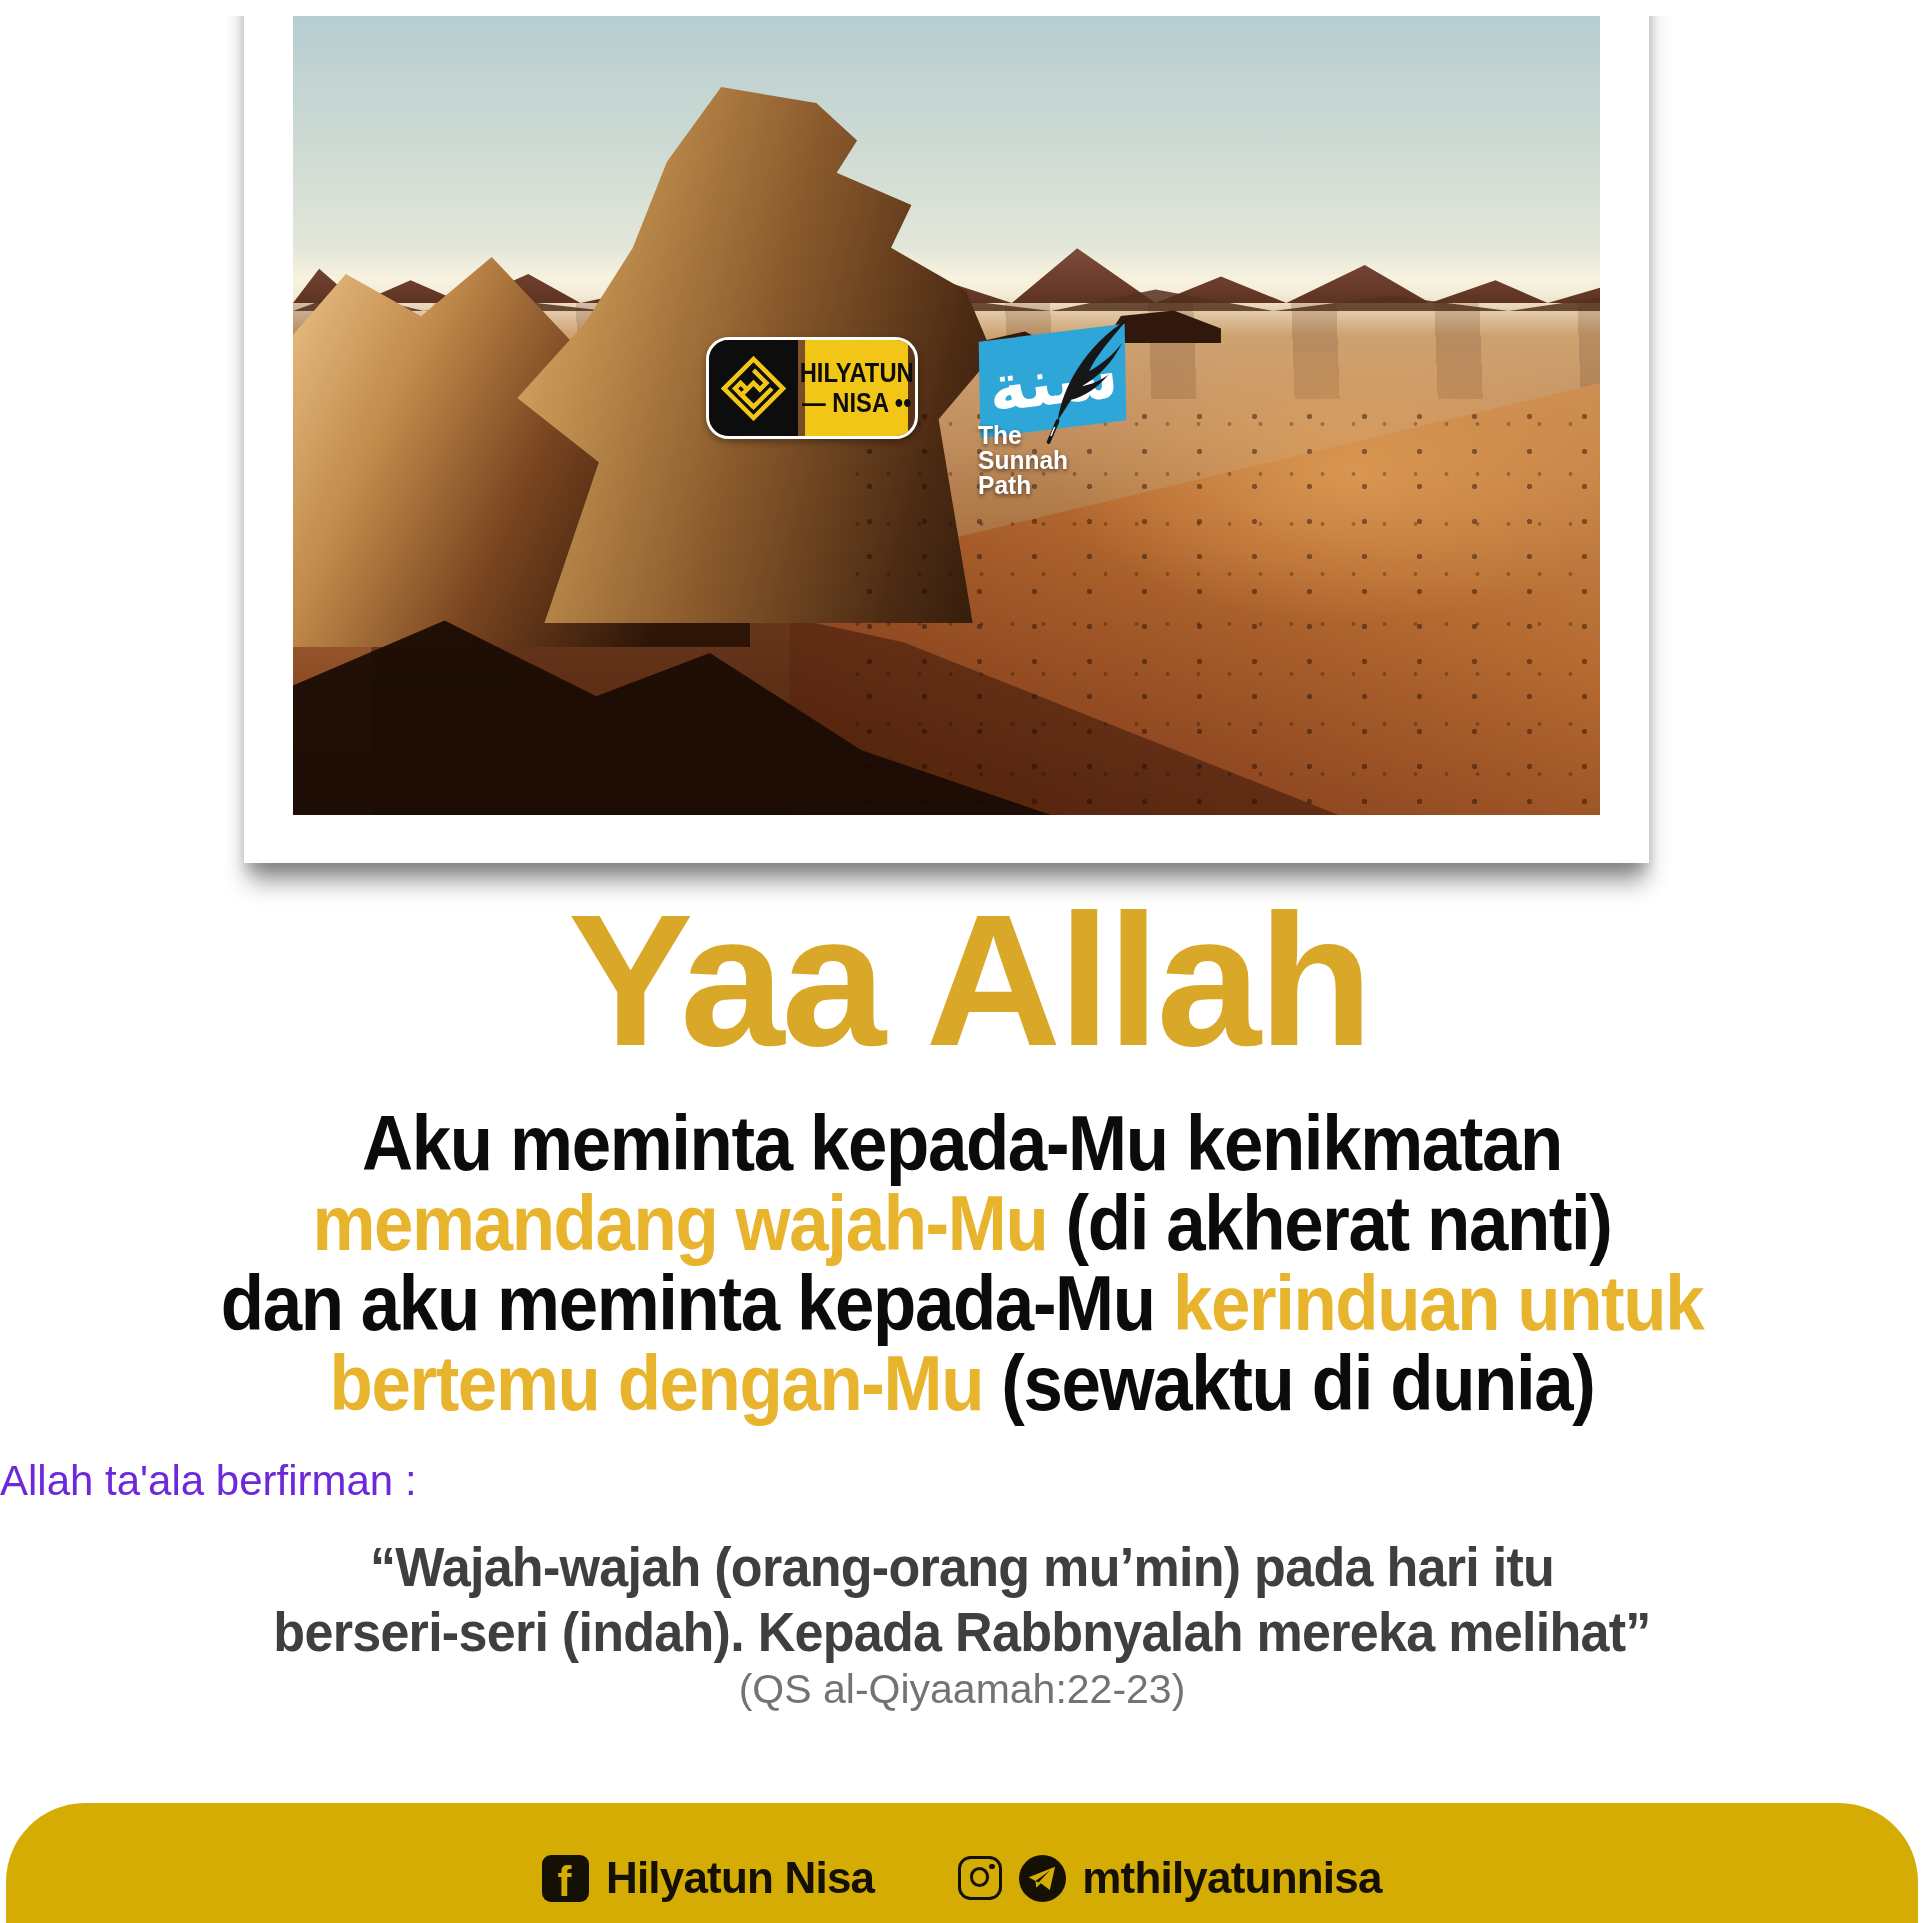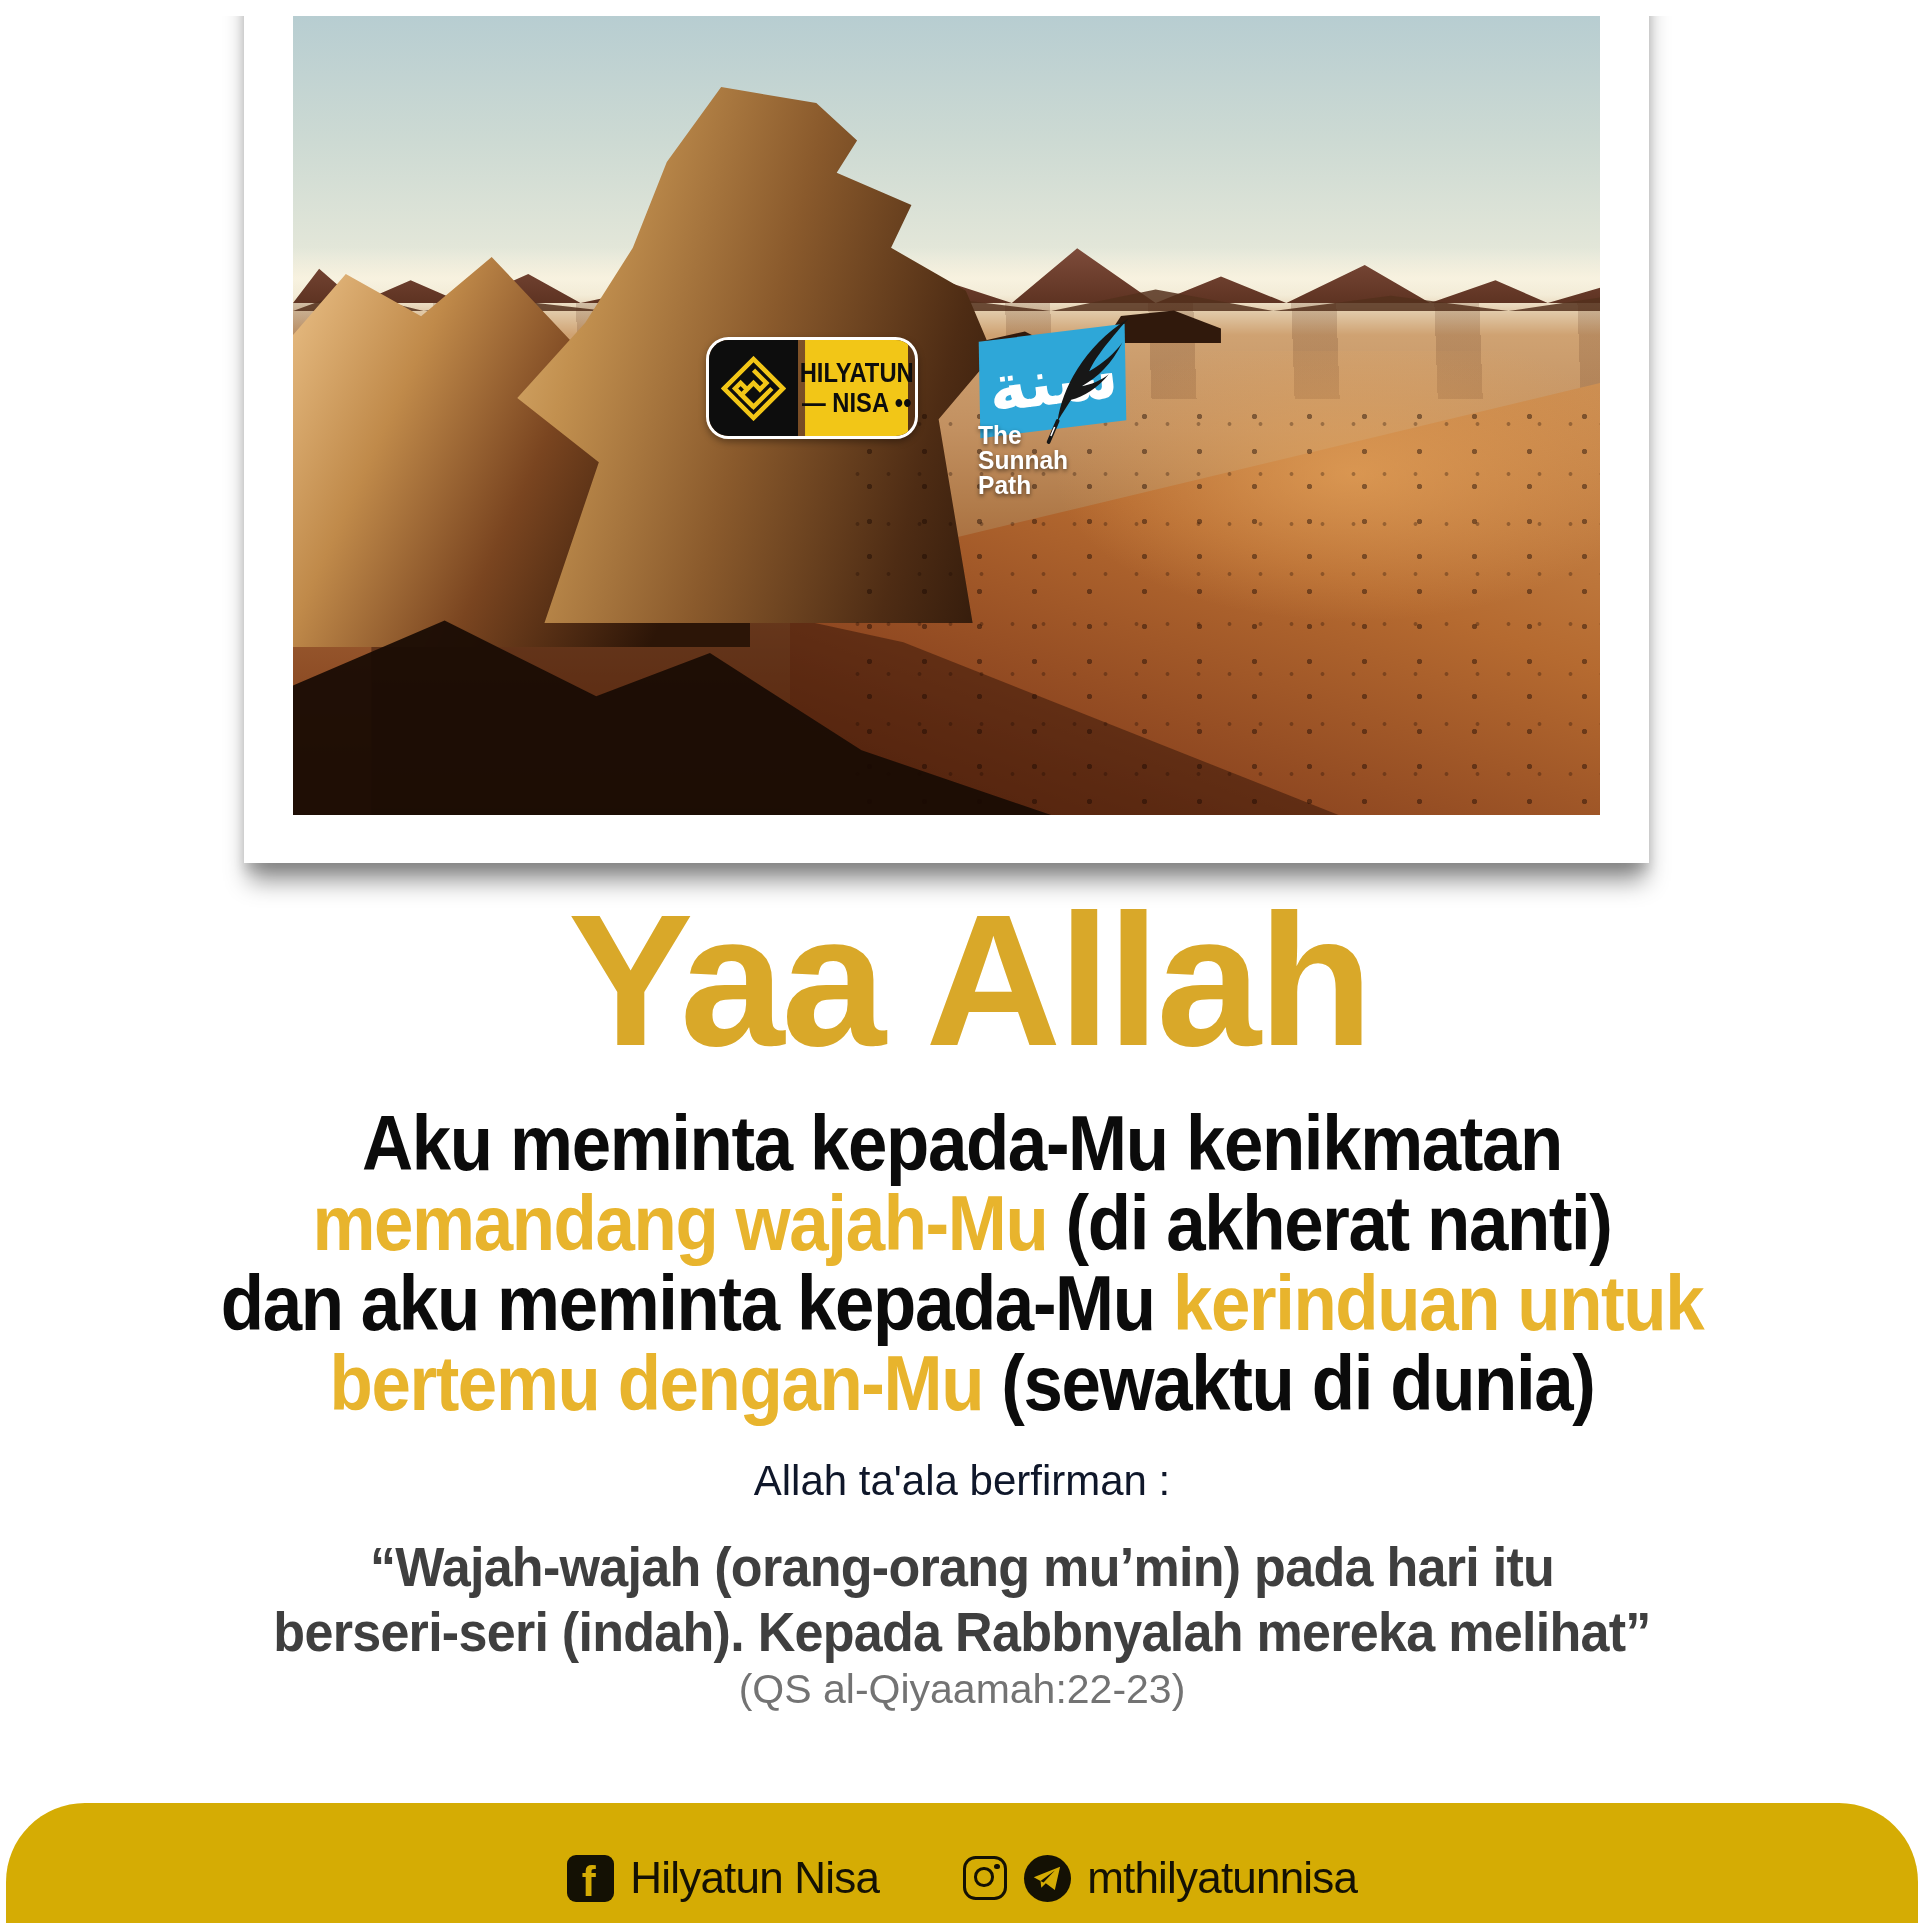--- a/index.html
+++ b/index.html
@@ -82,37 +82,37 @@
   
   .dua{
     position:absolute;left:0;top:1087px;width:100%;text-align:center;
     font-size:77px;line-height:1.04;font-weight:700;letter-spacing:-1.5px;color:#0b0b0b;
     transform:scaleX(.92);transform-origin:center;
   }
   .dua .hl{color:#e8b42d;}
   .dua div{white-space:nowrap;}
 
   
-  .verse-intro{position:absolute;left:0;top:1441px;width:100%;text-align:center;
-    font-size:42px;font-weight:400;color:#0f172a;letter-spacing:0;}
+  .verse-intro{position:absolute;left:0;top:1441px;width:100%;
+    font-size:42px;font-weight:400;color:#6d28d9;letter-spacing:0;}
   .verse-quote{position:absolute;left:0;top:1519px;width:100%;text-align:center;
     font-size:56px;line-height:1.16;font-weight:700;letter-spacing:-0.8px;color:#3f3f3f;
     transform:scaleX(.93);transform-origin:center;}
   .verse-quote div{white-space:nowrap;}
   .verse-ref{position:absolute;left:0;top:1650px;width:100%;text-align:center;
     font-size:41px;font-weight:400;color:#737373;}
 
   
   .footer-bar{
     position:absolute;left:6px;right:6px;top:1787px;height:150px;
     background:#d5ac04;border-radius:79px 79px 0 0;
     display:flex;align-items:center;justify-content:center;gap:84px;
   }
   .social{display:flex;align-items:center;gap:16.5px;color:#141104;font-size:44px;font-weight:400;}
-  .social .label{white-space:nowrap;letter-spacing:-0.8px;}
+  .social .label{white-space:nowrap;letter-spacing:-0.8px;font-weight:bold;}
   .fb-icon{width:47px;height:47px;background:#141104;border-radius:9px;position:relative;overflow:hidden;}
   .fb-icon span{position:absolute;left:15px;top:3px;color:#d5ac04;font-size:42px;font-weight:700;}
   .yt-logo{display:flex;align-items:center;gap:3px;}
   .yt-you{font-size:25.6px;font-weight:700;letter-spacing:-1.5px;transform:scaleX(.82);color:#141104;}
   .yt-tube{background:#141104;color:#d5ac04;font-size:25.6px;font-weight:700;
     padding:6px 9px;border-radius:12px;letter-spacing:-1.5px;}
   .ig-icon{width:44px;height:44px;border:3.8px solid #141104;border-radius:12.8px;position:relative;box-sizing:border-box;}
   .ig-icon .lens{position:absolute;left:8.3px;top:8.3px;width:19.5px;height:19.5px;border:3.8px solid #141104;border-radius:50%;box-sizing:border-box;}
   .ig-icon .dot{position:absolute;right:4.5px;top:4.5px;width:5.3px;height:5.3px;background:#141104;border-radius:50%;}
   .tg-icon{width:47px;height:47px;background:#141104;border-radius:50%;position:relative;}

